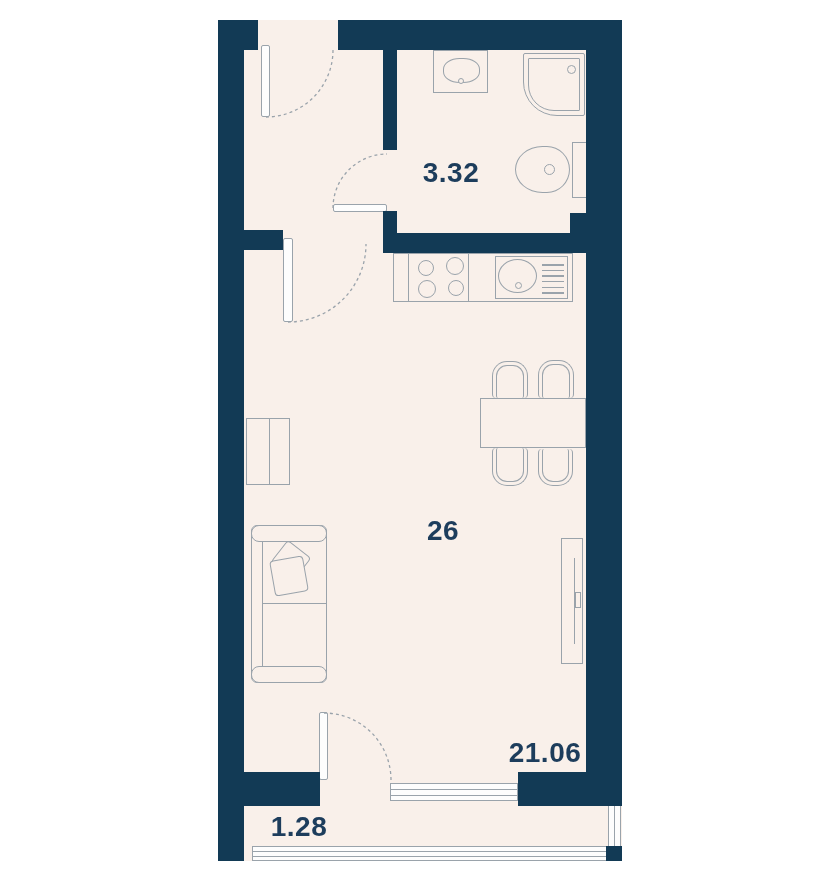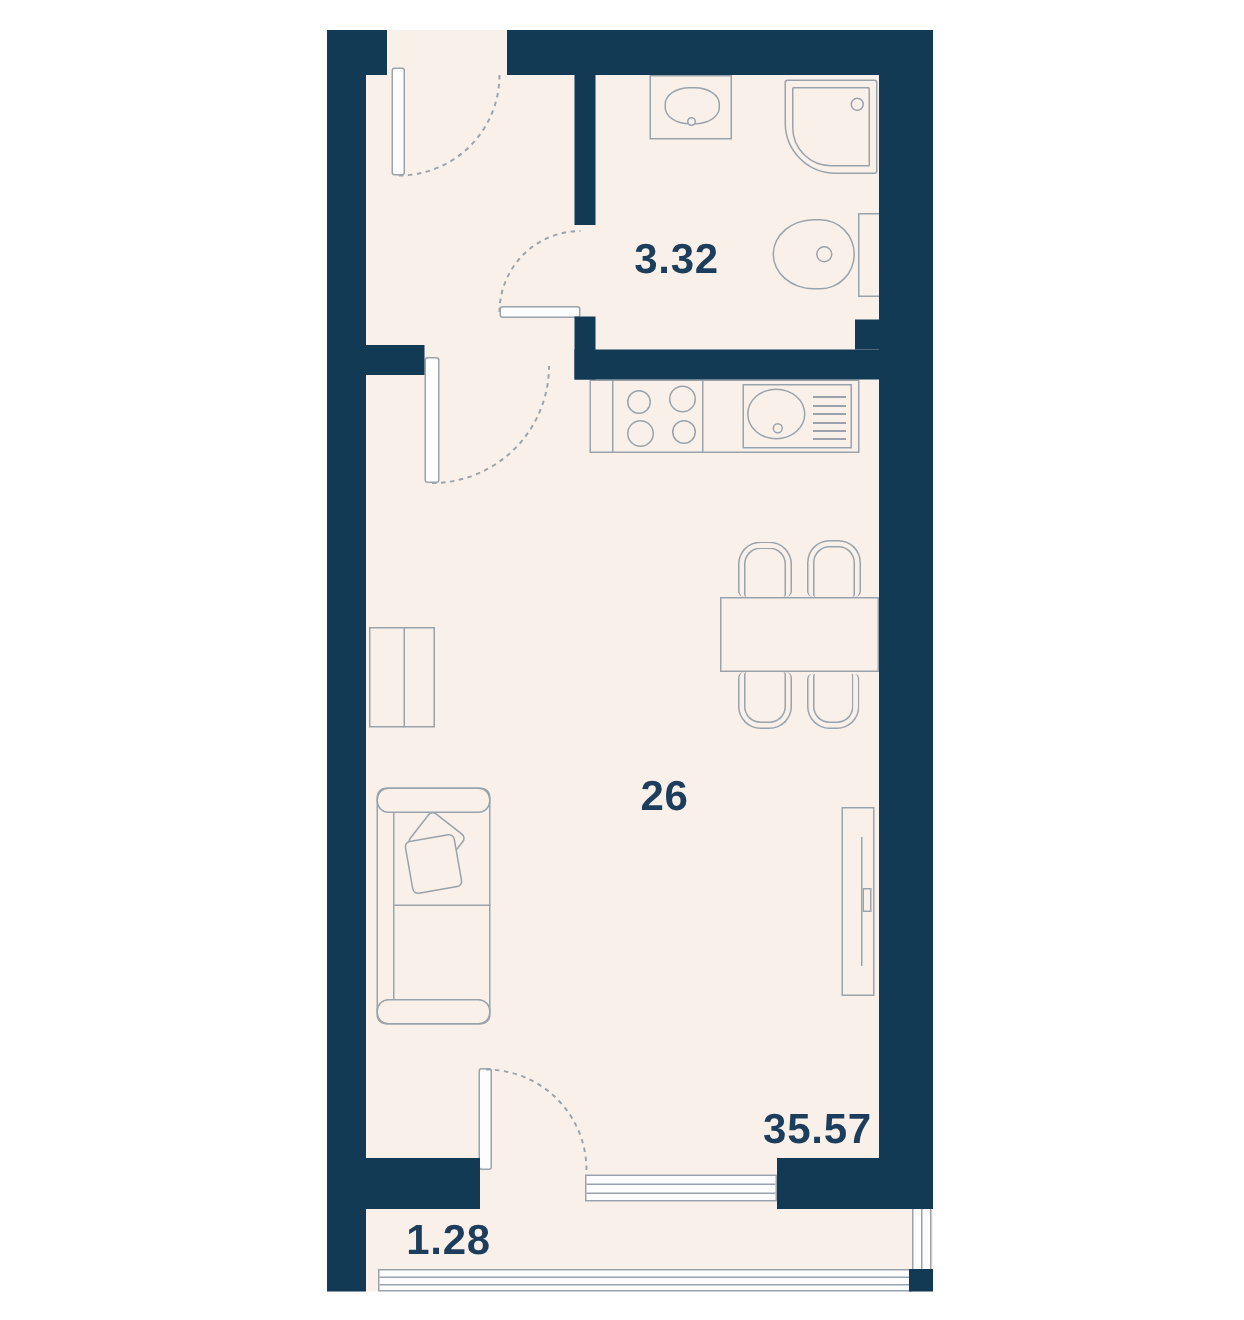--- a/index.html
+++ b/index.html
@@ -163,16 +163,16 @@
   <div class="wall" style="left:383px;top:211px;width:14px;height:42px;"></div>
   <div class="wall" style="left:383px;top:233px;width:204px;height:20px;"></div>
   <div class="wall" style="left:218px;top:230px;width:65px;height:20px;"></div>
   <div class="wall" style="left:570px;top:213px;width:16px;height:20px;"></div>
   <div class="wall" style="left:218px;top:772px;width:102px;height:34px;"></div>
   <div class="wall" style="left:518px;top:772px;width:104px;height:34px;"></div>
   <div class="wall" style="left:606px;top:846px;width:16px;height:15px;"></div>
 
   <div class="plan-label" style="left:451px;top:173px;">3.32</div>
   <div class="plan-label bold" style="left:421px;top:531px;margin-left:22px;">26</div>
-  <div class="plan-label" style="left:545px;top:753px;">35.57</div>
+  <div class="plan-label" style="left:545px;top:753px;">21.06</div>
   <div class="plan-label" style="left:299px;top:827px;">1.28</div>
 
 </div>
 
 </body></html>

